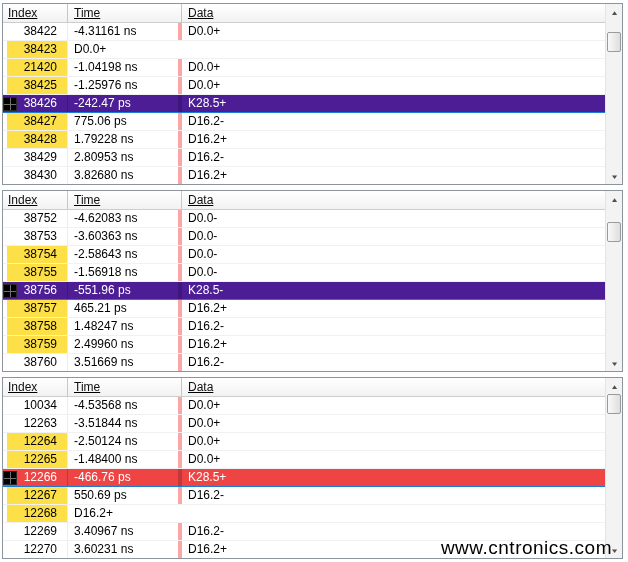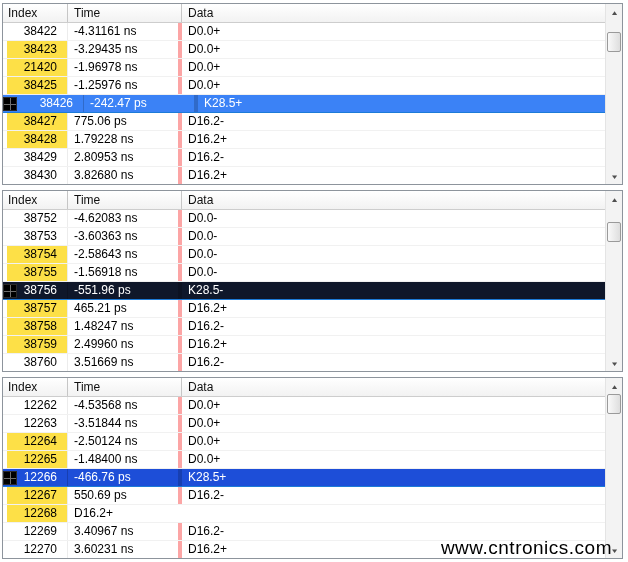--- a/index.html
+++ b/index.html
@@ -13,21 +13,21 @@
     position:absolute;left:2px;width:621px;height:182px;
     border:1px solid #8d949c;background:#fff;box-sizing:border-box;
   }
   #panel-0{top:3px}
   #panel-1{top:190px}
   #panel-2{top:377px}
 
   .header{
     height:19px;display:flex;margin-right:17px;
     background:linear-gradient(#ffffff,#f2f2f2);
-    border-bottom:1px solid #cdcdcd;box-sizing:border-box;
+    border-bottom:1px solid #cdcdcd;box-sizing:border-box;text-decoration:underline;
   }
   .hcell{
     line-height:18px;padding-left:6px;box-sizing:border-box;
     color:#101010;white-space:nowrap;overflow:hidden;
   }
   .hcell.c-index{width:65px;border-right:1px solid #c6c6c6;padding-left:5px}
   .hcell.c-time{width:114px;border-right:1px solid #c6c6c6}
   .hcell.c-data{flex:1}
 
   .rows{position:absolute;top:19px;left:0;right:17px;bottom:0;overflow:hidden}
@@ -98,38 +98,37 @@
         <div class="cell c-index">
           <span class="idx-badge">38422</span>
         </div>
         <div class="cell c-time">-4.31161 ns</div>
         <div class="cell c-data">D0.0+</div>
       </div>
       <div class="row gray">
         <div class="cell c-index">
           <span class="idx-badge">38423</span>
         </div>
-        <div class="cell c-time">-3.29435 ns</div>
         <div class="cell c-data">D0.0+</div>
       </div>
       <div class="row gray">
         <div class="cell c-index">
           <span class="idx-badge">21420</span>
         </div>
-        <div class="cell c-time">-1.96978 ns</div>
+        <div class="cell c-time">-1.04198 ns</div>
         <div class="cell c-data">D0.0+</div>
       </div>
       <div class="row gray">
         <div class="cell c-index">
           <span class="idx-badge">38425</span>
         </div>
         <div class="cell c-time">-1.25976 ns</div>
         <div class="cell c-data">D0.0+</div>
       </div>
-      <div class="row selected" style="background: #3b82f6; padding-left: 16px;">
+      <div class="row selected" style="background: #4c1d95;">
         <div class="marker"></div>
         <div class="cell c-index">
           <span class="idx-badge">38426</span>
         </div>
         <div class="cell c-time">-242.47 ps</div>
         <div class="cell c-data">K28.5+</div>
       </div>
       <div class="row gray">
         <div class="cell c-index">
           <span class="idx-badge">38427</span>
@@ -198,21 +197,21 @@
         <div class="cell c-time">-2.58643 ns</div>
         <div class="cell c-data">D0.0-</div>
       </div>
       <div class="row gray">
         <div class="cell c-index">
           <span class="idx-badge">38755</span>
         </div>
         <div class="cell c-time">-1.56918 ns</div>
         <div class="cell c-data">D0.0-</div>
       </div>
-      <div class="row selected" style="background: #0f172a;">
+      <div class="row selected" style="background: #4c1d95;">
         <div class="marker"></div>
         <div class="cell c-index">
           <span class="idx-badge">38756</span>
         </div>
         <div class="cell c-time">-551.96 ps</div>
         <div class="cell c-data">K28.5-</div>
       </div>
       <div class="row gray">
         <div class="cell c-index">
           <span class="idx-badge">38757</span>
@@ -255,21 +254,21 @@
 
 <div class="panel" id="panel-2">
   <div class="header">
     <div class="hcell c-index">Index</div>
     <div class="hcell c-time">Time</div>
     <div class="hcell c-data">Data</div>
   </div>
   <div class="rows">
       <div class="row normal">
         <div class="cell c-index">
-          <span class="idx-badge">12262</span>
+          <span class="idx-badge">10034</span>
         </div>
         <div class="cell c-time">-4.53568 ns</div>
         <div class="cell c-data">D0.0+</div>
       </div>
       <div class="row normal">
         <div class="cell c-index">
           <span class="idx-badge">12263</span>
         </div>
         <div class="cell c-time">-3.51844 ns</div>
         <div class="cell c-data">D0.0+</div>
@@ -281,21 +280,21 @@
         <div class="cell c-time">-2.50124 ns</div>
         <div class="cell c-data">D0.0+</div>
       </div>
       <div class="row gray">
         <div class="cell c-index">
           <span class="idx-badge">12265</span>
         </div>
         <div class="cell c-time">-1.48400 ns</div>
         <div class="cell c-data">D0.0+</div>
       </div>
-      <div class="row selected" style="background: #1d4ed8;">
+      <div class="row selected" style="background: #ef4444;">
         <div class="marker"></div>
         <div class="cell c-index">
           <span class="idx-badge">12266</span>
         </div>
         <div class="cell c-time">-466.76 ps</div>
         <div class="cell c-data">K28.5+</div>
       </div>
       <div class="row gray">
         <div class="cell c-index">
           <span class="idx-badge">12267</span>

